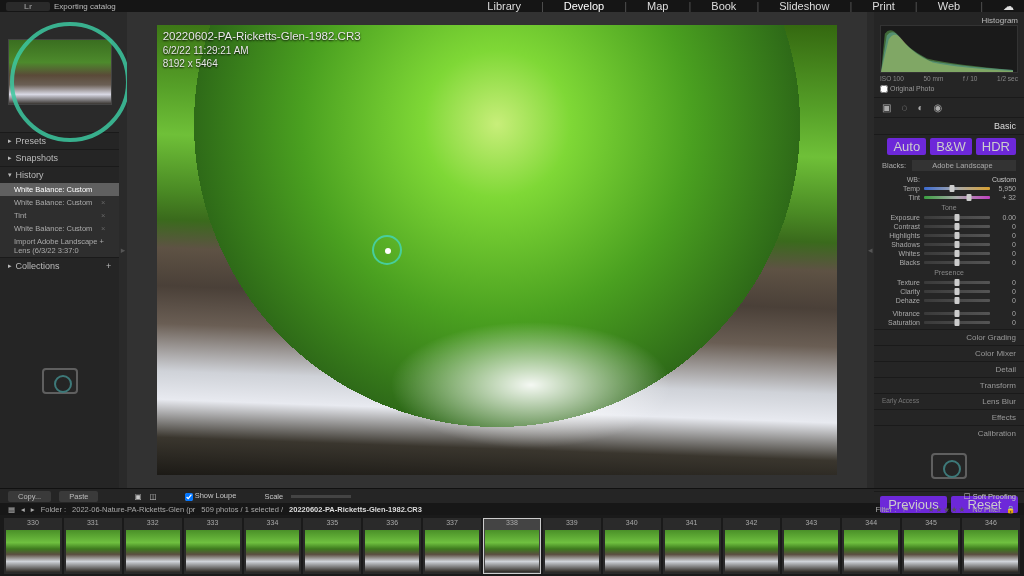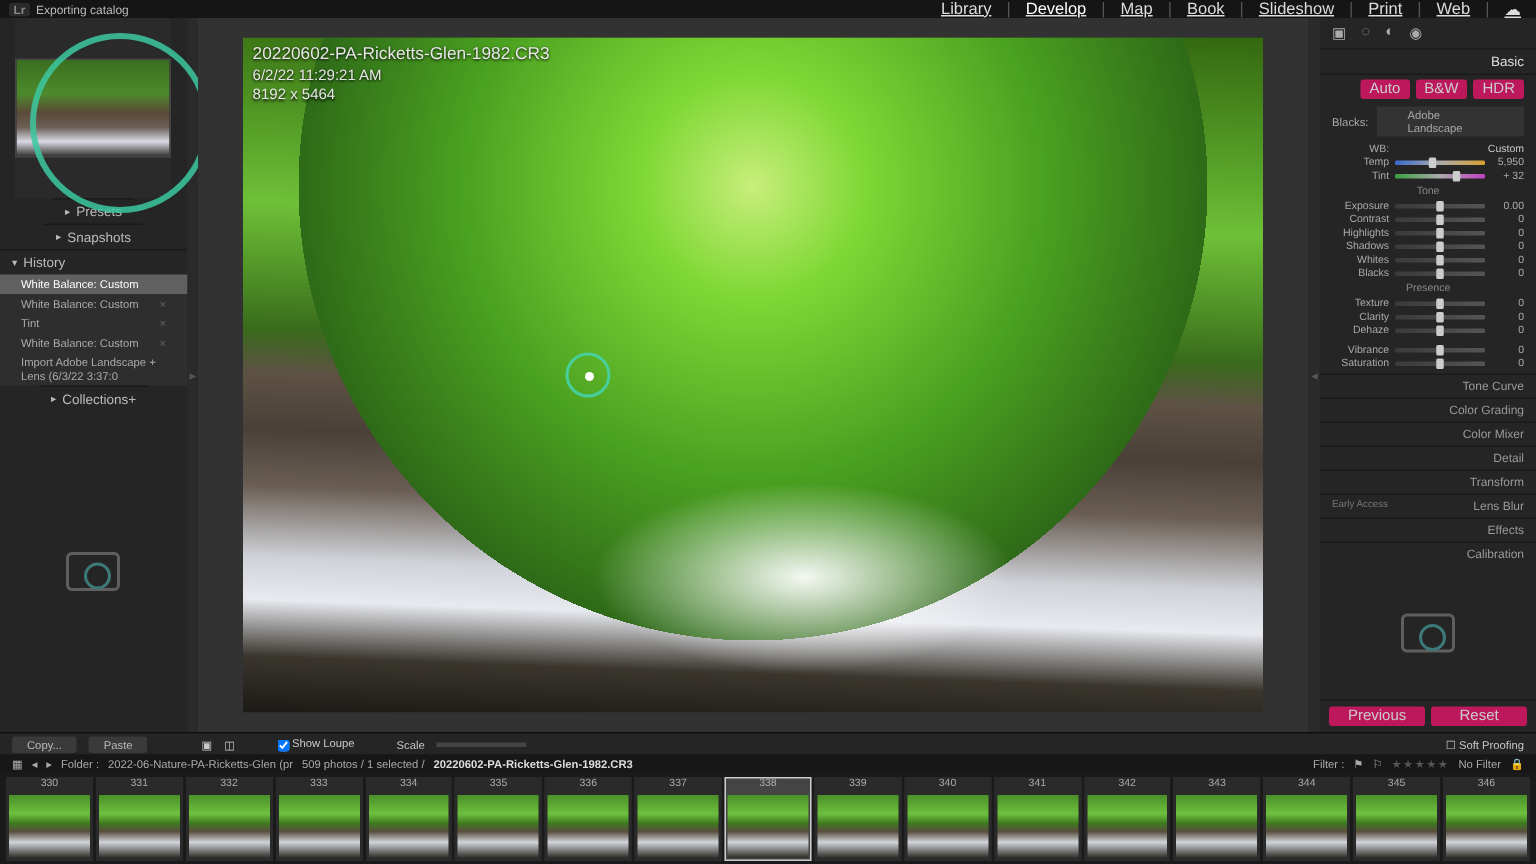--- a/index.html
+++ b/index.html
@@ -1,25 +1,25 @@
 <!DOCTYPE html>
 <html><head>
 <meta charset="utf-8">
 <style>
   * { box-sizing: border-box; margin: 0; padding: 0; font-family: "Segoe UI", Arial, sans-serif; }
   body { width: 1024px; height: 576px; background: #1a1a1a; color: #c8c8c8; font-size: 9px; overflow: hidden; }
   .topbar { height: 12px; background: #151515; display: flex; align-items: center; padding: 0 6px; color: #bbb; font-size: 8px; }
   .topbar .left { display: flex; align-items: center; gap: 4px; }
-  .topbar .right { margin-left: auto; display: flex; gap: 2px; font-size: 11px; color: #ddd; text-decoration: underline; }
+  .topbar .right { margin-left: auto; display: flex; gap: 12px; font-size: 11px; color: #ddd; }
   .topbar .right span { padding: 0 4px; cursor: pointer; }
   .topbar .right span.active { color: #fff; }
   .topbar .right .sep { color: #555; }
-  .lr-badge { background: #2a2a2a; color: #888; padding: 0 3px; border-radius: 2px; font-weight: bold; }
+  .lr-badge { background: #2a2a2a; color: #888; padding: 0 18px; border-radius: 2px; font-weight: bold; }
   .main { display: flex; height: 476px; background: #2a2a2a; }
-  .leftpanel { width: 130px; background: #252525; display: flex; flex-direction: column; align-items: center; }
+  .leftpanel { width: 130px; background: #252525; display: flex; flex-direction: column; }
   .nav-preview { height: 120px; background: #2a2a2a; position: relative; display: flex; align-items: center; justify-content: center; }
   .nav-thumb { width: 104px; height: 66px; background: linear-gradient(180deg, #3a6e20 0%, #4d8a2c 35%, #5a4a38 55%, #6b5f55 70%, #d8d8e4 85%, #3a3632 100%); border: 1px solid #444; position: relative; }
   .nav-ring { position: absolute; left: 10px; top: 10px; width: 120px; height: 120px; border: 4px solid rgba(60,200,160,0.85); border-radius: 50%; pointer-events: none; }
   .panel-section { border-top: 1px solid #1a1a1a; }
   .panel-hdr { padding: 3px 8px; font-size: 9px; color: #bbb; display: flex; align-items: center; cursor: pointer; }
   .panel-hdr .tri { margin-right: 4px; font-size: 7px; }
   .history-list { background: #2e2e2e; }
   .history-item { padding: 2px 14px; font-size: 7.5px; color: #aaa; cursor: pointer; }
   .history-item.sel { background: #606060; color: #fff; }
   .history-item .x { float: right; color: #666; }
@@ -42,21 +42,21 @@
   .rightpanel { width: 150px; background: #252525; display: flex; flex-direction: column; font-size: 8px; }
   .histo-section { padding: 4px 6px; border-bottom: 1px solid #1a1a1a; }
   .histo { width: 138px; height: 48px; background: #1a1a1a; border: 1px solid #333; position: relative; overflow:hidden; }
   .histo-curve { position:absolute; bottom:0; left:0; right:0; height:100%; }
   .histo-labels { display:flex; justify-content:space-between; font-size:6.5px; color:#888; margin-top:2px; }
   .orig-row { margin-top:3px; font-size:7px; color:#999; }
   .tool-row { display:flex; gap:10px; padding:4px 8px; border-bottom:1px solid #1a1a1a; color:#aaa; }
   .tool-row span { cursor:pointer; font-size:10px; }
   .basic-hdr { display:flex; justify-content:flex-end; padding:3px 8px; font-size:9px; color:#ddd; border-bottom:1px solid #1a1a1a; }
   .basic-top { display:flex; justify-content:flex-end; gap:4px; padding:3px 8px; }
-  .btn-sm { background:#be185d; padding:1px 6px; border-radius:2px; font-size:10px; cursor:pointer; color:#ccc; }
+  .btn-sm { background:#6d28d9; padding:1px 6px; border-radius:2px; font-size:13px; cursor:pointer; color:#ccc; }
   .profile-row { display:flex; align-items:center; gap:6px; padding:2px 8px; font-size:7.5px; color:#aaa; }
   .sliders { padding:2px 4px; }
   .slider-sub { text-align:center; font-size:7px; color:#888; margin:2px 0; }
   .slider-row { display:flex; align-items:center; padding:1px 4px; gap:4px; }
   .slider-row .lbl { width:38px; text-align:right; font-size:7px; color:#aaa; }
   .slider-row .track { flex:1; height:3px; background:linear-gradient(90deg,#3a3a3a,#555); position:relative; border-radius:1px; cursor:pointer; }
   .slider-row .track.color-temp { background:linear-gradient(90deg,#3a6ad0,#aaa,#d8a030); }
   .slider-row .track.color-tint { background:linear-gradient(90deg,#3aa040,#aaa,#c040c0); }
   .slider-row .thumb { position:absolute; top:-2px; width:5px; height:7px; background:#ccc; border-radius:1px; transform:translateX(-50%); }
   .slider-row .val { width:22px; text-align:right; font-size:7px; color:#aaa; }
@@ -161,20 +161,37 @@
           <div>8192 x 5464</div>
         </div>
         <div class="target-ring"></div>
       </div>
     </div>
   </div>
 
   <div class="handle">◂</div>
 
   <div class="rightpanel">
+    <div class="histo-section">
+      <div style="text-align:right;font-size:8px;color:#bbb">Histogram</div>
+      <div class="histo">
+        <svg class="histo-curve" viewBox="0 0 138 48" preserveAspectRatio="none">
+          <path d="M0,48 L6,10 Q12,2 20,12 Q30,26 50,36 Q80,42 138,46 L138,48 Z" fill="rgba(100,160,220,0.5)"></path>
+          <path d="M0,48 L8,14 Q14,4 22,14 Q34,30 54,38 Q84,44 138,47 L138,48 Z" fill="rgba(220,180,80,0.45)"></path>
+          <path d="M0,48 L4,8 Q10,0 18,10 Q28,24 48,34 Q78,41 138,46 L138,48 Z" fill="rgba(120,220,100,0.4)"></path>
+        </svg>
+      </div>
+      <div class="histo-labels">
+        <span>ISO 100</span>
+          <span>50 mm</span>
+          <span>f / 10</span>
+          <span>1/2 sec</span>
+      </div>
+      <div class="orig-row"><input type="checkbox" style="vertical-align: middle; width: 8px; height: 8px;"> <span>Original Photo</span></div>
+    </div>
     <div class="tool-row">
       <span>▣</span>
       <span>◌</span>
       <span>◐</span>
       <span>◉</span>
     </div>
     <div class="basic-hdr">Basic</div>
     <div class="basic-top">
       <span class="btn-sm">Auto</span>
       <span class="btn-sm">B&amp;W</span>
@@ -278,21 +295,20 @@
           <span class="val">0</span>
         </div>
       <div class="slider-row">
           <span class="lbl">Saturation</span>
           <span class="track">
             <span class="thumb" style="left:50%"></span>
           </span>
           <span class="val">0</span>
         </div>
     </div>
-    <div class="panel-item">Tone Curve</div>
     <div class="panel-item">Color Grading</div>
     <div class="panel-item">Color Mixer</div>
     <div class="panel-item">Detail</div>
     <div class="panel-item">Transform</div>
     <div class="panel-item"><span class="ea">Early Access</span><span>Lens Blur</span></div>
     <div class="panel-item">Effects</div>
     <div class="panel-item">Calibration</div>
     <div class="rp-watermark">
         <div class="watermark-inner">
           <div class="cam-ico"></div>

